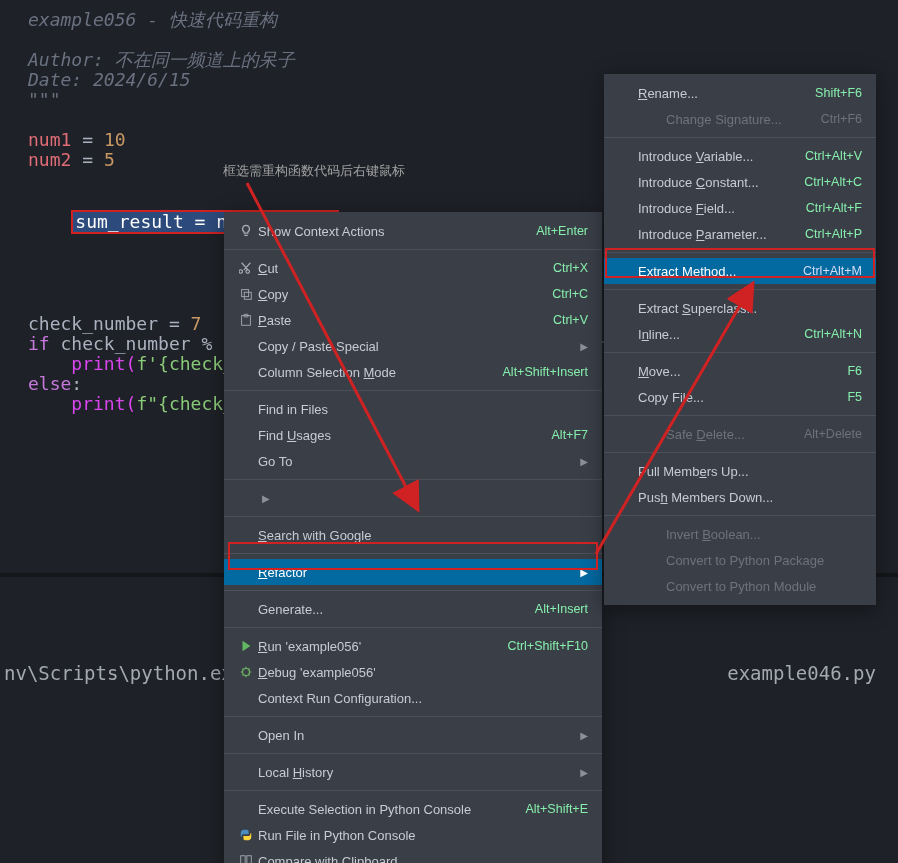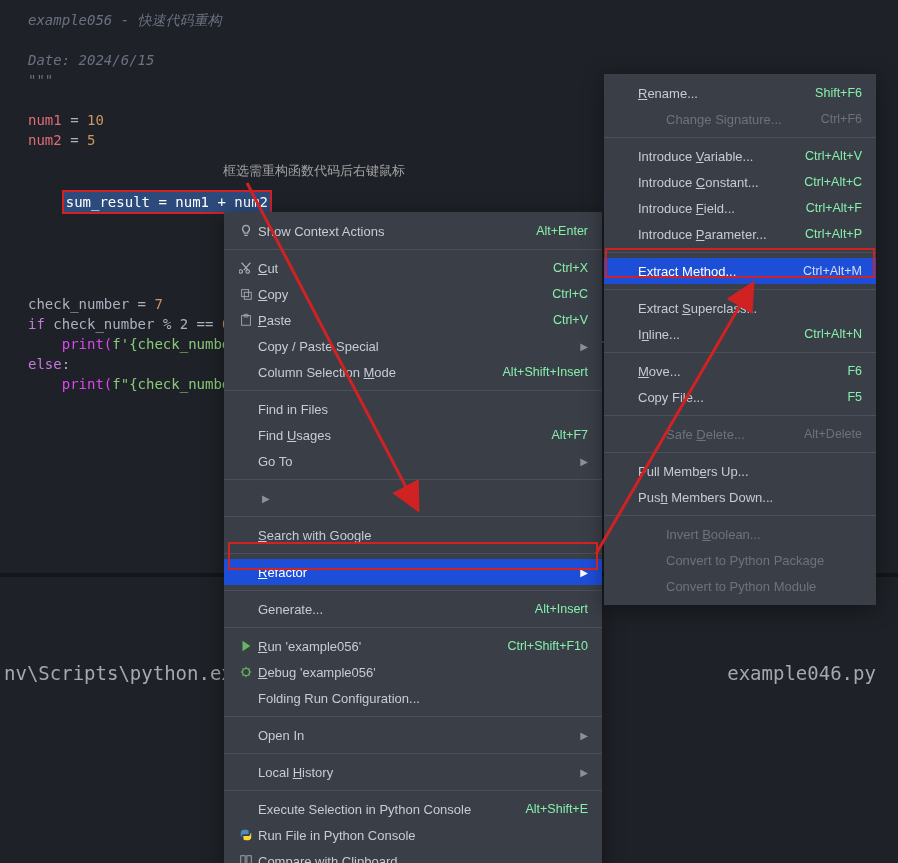--- a/index.html
+++ b/index.html
@@ -11,21 +11,21 @@
     width: 898px;
     height: 863px;
     overflow: hidden;
     position: relative;
   }
   .code-area {
     position: absolute;
     left: 28px;
     top: 10px;
     font-family: "Consolas", monospace;
-    font-size: 14px;
+    font-size: 18px;
     line-height: 20px;
   }
   .code-line { white-space: pre; }
   .comment { color: #6a7180; font-style: italic; }
   .var-name { color: #e06c75; }
   .op { color: #abb2bf; }
   .num { color: #c99863; }
   .kw { color: #c678dd; }
   .builtin { color: #d946ef; }
   .fstr { color: #89ca78; }
@@ -83,21 +83,21 @@
     width: 20px;
     height: 16px;
     display: inline-flex;
     align-items: center;
     justify-content: center;
     flex-shrink: 0;
   }
   .menu-label { flex-grow: 1; padding-left: 2px; }
   .menu-short { color: #86efac; font-size: 12.5px; }
   .menu-sep { height: 1px; background: #4b4f58; margin: 5px 0; }
-  .menu-item.hover { background: #1d4ed8; color: #fff; }
+  .menu-item.hover { background: #0369a1; color: #fff; }
   .menu-item.hover .menu-short { color: #d3ddf5; }
   .menu-item.disabled { color: #6d727c; gap: 28px; }
   .menu-item.disabled .menu-short { color: #6d727c; }
   .sub-arrow {
     font-size: 10px;
     color: #8b9099;
     margin-left: 6px;
   }
   .menu-item.hover .sub-arrow { color: #fff; }
   .u { text-decoration: underline; }
@@ -120,20 +120,21 @@
     height: 4px;
     background: #14161a;
   }
 </style>
 </head>
 <body>
 
 <div class="code-area">
   <div class="code-line comment">example056 - 快速代码重构</div>
   <div class="code-line">&nbsp;</div>
+  <div class="code-line comment">Author: 不在同一频道上的呆子</div>
   <div class="code-line comment">Date: 2024/6/15</div>
   <div class="code-line comment">"""</div>
   <div class="code-line">&nbsp;</div>
   <div class="code-line"><span class="var-name">num1</span><span class="op"> = </span><span class="num">10</span></div>
   <div class="code-line"><span class="var-name">num2</span><span class="op"> = </span><span class="num">5</span></div>
   <div class="code-line">&nbsp;</div>
   <div class="code-line">
     <span class="selected-line">sum_result = num1 + num2</span>
   </div>
   <div class="code-line">&nbsp;</div>
@@ -259,21 +260,21 @@
       <span class="menu-icon">
         <svg width="14" height="14" viewBox="0 0 16 16">
           <circle cx="8" cy="8" r="4" fill="none" stroke="#6fb563" stroke-width="1.4"></circle>
           <path stroke="#6fb563" stroke-width="1.4" d="M8 2v2M8 12v2M2 8h2M12 8h2M4 4l1.5 1.5M12 4l-1.5 1.5M4 12l1.5-1.5M12 12l-1.5-1.5"></path>
         </svg>
       </span>
       <span class="menu-label"><span class="u">D</span>ebug 'example056'</span>
     </div>
     <div class="menu-item">
       <span class="menu-icon"></span>
-      <span class="menu-label">Folding Run Configuration...</span>
+      <span class="menu-label">Context Run Configuration...</span>
     </div>
     <div class="menu-sep"></div>
     <div class="menu-item">
       <span class="menu-icon"></span>
       <span class="menu-label">Open In</span>
       <span class="sub-arrow">▶</span>
     </div>
     <div class="menu-sep"></div>
     <div class="menu-item">
       <span class="menu-icon"></span>

